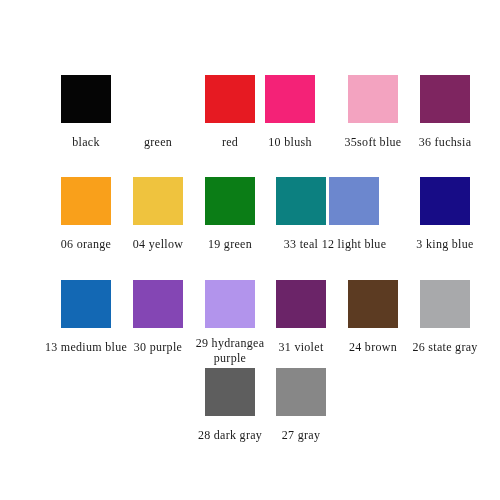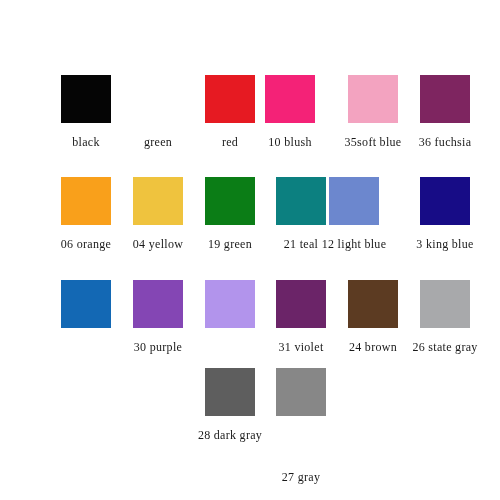--- a/index.html
+++ b/index.html
@@ -111,58 +111,60 @@
       <div class="swatch-cell" style="left: 122px;">
         <div class="swatch-chip" title="#efc33e" style="background: rgb(239, 195, 62);"></div>
         <div class="swatch-label">04 yellow</div>
       </div>
       <div class="swatch-cell" style="left: 194px;">
         <div class="swatch-chip" title="#0b7d16" style="background: rgb(11, 125, 22);"></div>
         <div class="swatch-label">19 green</div>
       </div>
       <div class="swatch-cell" style="left: 265px;">
         <div class="swatch-chip" title="#0c8080" style="background: rgb(12, 128, 128);"></div>
-        <div class="swatch-label">21 teal</div>
+        <div class="swatch-label">33 teal</div>
       </div>
       <div class="swatch-cell" style="left: 318px;">
         <div class="swatch-chip" title="#6c87ce" style="background: rgb(108, 135, 206);"></div>
         <div class="swatch-label">12 light blue</div>
       </div>
       <div class="swatch-cell" style="left: 409px;">
         <div class="swatch-chip" title="#170c86" style="background: rgb(23, 12, 134);"></div>
         <div class="swatch-label">3 king blue</div>
       </div>
     </div>
     <div class="swatch-row row-2">
       <div class="swatch-cell" style="left: 50px;">
         <div class="swatch-chip" title="#1368b4" style="background: rgb(19, 104, 180);"></div>
+        <div class="swatch-label">13 medium blue</div>
       </div>
       <div class="swatch-cell" style="left: 122px;">
         <div class="swatch-chip" title="#8446b4" style="background: rgb(132, 70, 180);"></div>
         <div class="swatch-label">30 purple</div>
       </div>
       <div class="swatch-cell" style="left: 194px;">
         <div class="swatch-chip" title="#b294ec" style="background: rgb(178, 148, 236);"></div>
+        <div class="swatch-label wrap">29 hydrangea purple</div>
       </div>
       <div class="swatch-cell" style="left: 265px;">
         <div class="swatch-chip" title="#6b2468" style="background: rgb(107, 36, 104);"></div>
         <div class="swatch-label">31 violet</div>
       </div>
       <div class="swatch-cell" style="left: 337px;">
         <div class="swatch-chip" title="#5c3b22" style="background: rgb(92, 59, 34);"></div>
         <div class="swatch-label">24 brown</div>
       </div>
       <div class="swatch-cell" style="left: 409px;">
         <div class="swatch-chip" title="#a8a9ab" style="background: rgb(168, 169, 171);"></div>
         <div class="swatch-label">26 state gray</div>
       </div>
     </div>
     <div class="swatch-row row-3">
       <div class="swatch-cell" style="left: 194px;">
         <div class="swatch-chip" title="#5e5e5e" style="background: rgb(94, 94, 94);"></div>
         <div class="swatch-label">28 dark gray</div>
       </div>
-      <div class="swatch-cell" style="left: 265px; gap: 42px;">
+      <div class="swatch-cell" style="left: 265px;">
         <div class="swatch-chip" title="#878787" style="background: rgb(135, 135, 135);"></div>
         <div class="swatch-label">27 gray</div>
       </div>
     </div>
   </div>
 
 </body></html>

